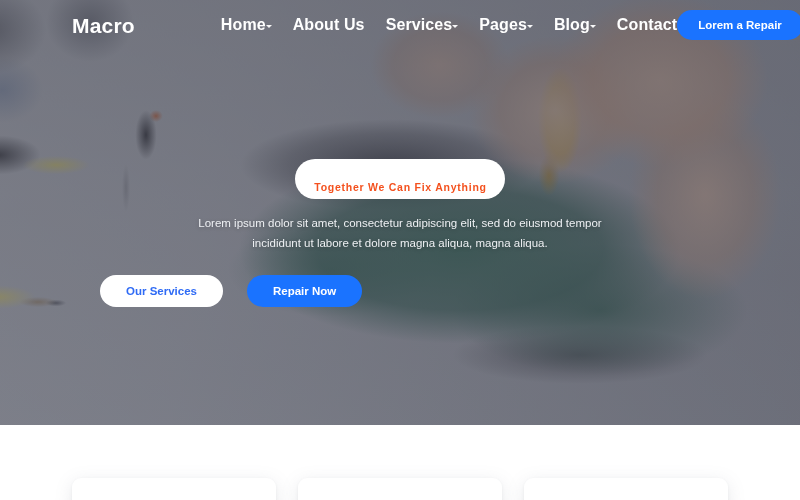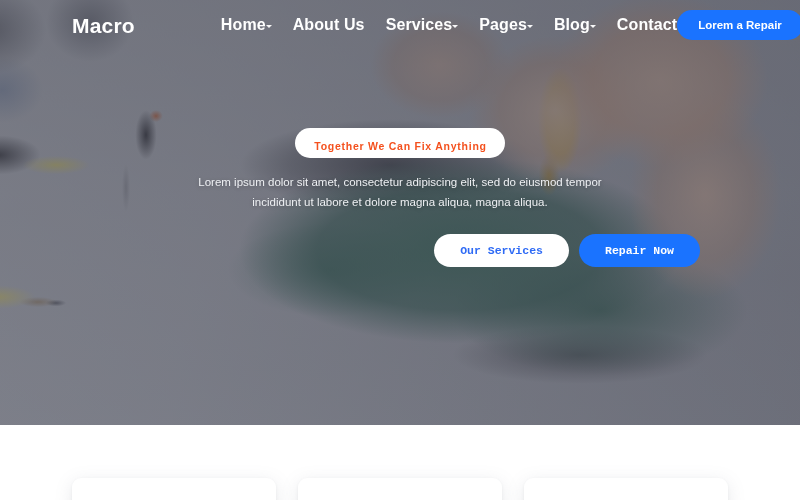--- a/index.html
+++ b/index.html
@@ -146,22 +146,23 @@
     padding: 0 100px;
   }
   .badge {
     display: inline-block;
     background: #ffffff;
     color: #f4511e;
     font-size: 10.5px;
     font-weight: 700;
     letter-spacing: 0.75px;
     border-radius: 20px;
-    padding: 12px 18px 6px 19px;
-    white-space: nowrap;
+    padding: 22px 18px 6px 19px;
+    white-space: nowrap;
+    margin-top: 31px;
   }
   .hero-title {
     margin-top: 17px;
     color: #ffffff;
     font-size: 34px;
     font-weight: 700;
     line-height: 1.28;
     letter-spacing: -0.3px;
     text-shadow: 0 1px 5px rgba(0,0,0,0.18);
   }
@@ -170,23 +171,22 @@
     max-width: 424px;
     color: #eef0f3;
     font-size: 11.5px;
     font-weight: 400;
     line-height: 1.72;
     text-shadow: 0 1px 4px rgba(0,0,0,0.22);
   }
   .hero-actions {
     margin-top: 21px;
     display: flex;
-    justify-content: flex-end;
-    gap: 10px;
-    font-family: Liberation Mono, monospace;
+    justify-content: flex-start;
+    gap: 24px;
   }
   .btn {
     border: none;
     border-radius: 22px;
     font-size: 11.5px;
     font-weight: 700;
     padding: 10px 26px;
     cursor: pointer;
     white-space: nowrap;
     font-family: inherit;

